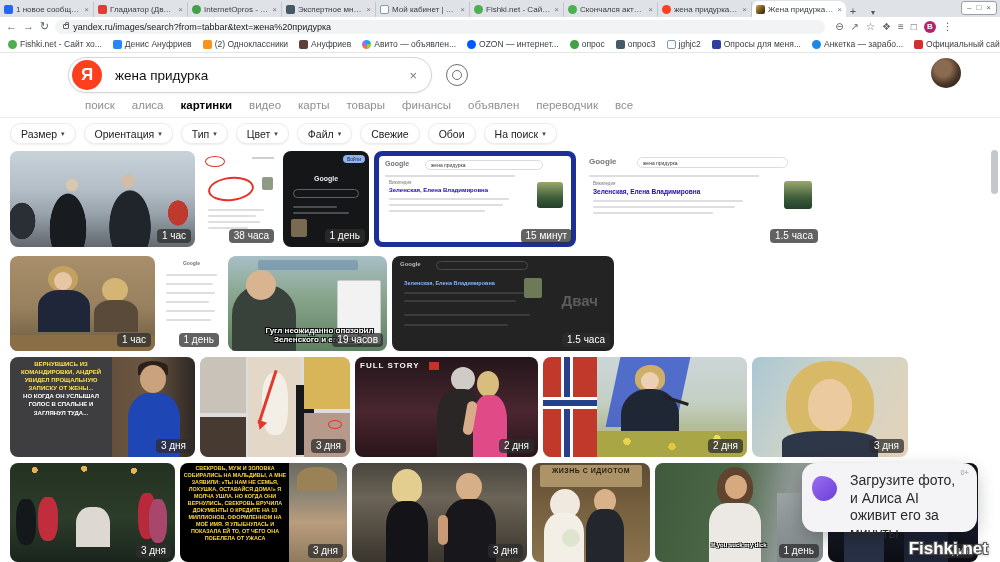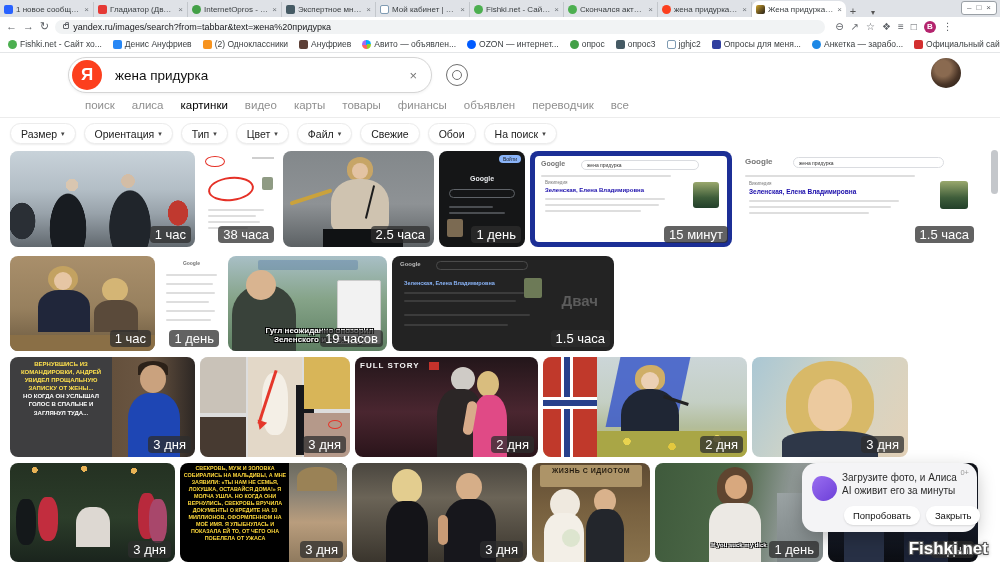--- a/index.html
+++ b/index.html
@@ -43,34 +43,34 @@
   .ylogo{position:absolute;left:72px;top:60px;width:30px;height:30px;border-radius:50%;background:#fc3f1d;color:#fff;font-weight:bold;font-size:17px;display:flex;align-items:center;justify-content:center;z-index:3}
   .searchpill{position:absolute;left:68px;top:57px;width:364px;height:36px;border:1px solid #d5d5d5;border-radius:20px;background:#fff;box-shadow:0 1px 3px rgba(0,0,0,.06);display:flex;align-items:center;z-index:2}
   .query{position:absolute;left:46px;font-size:13.5px;color:#111}
   .clear-x{position:absolute;right:14px;font-size:13px;color:#777}
   .camring{position:absolute;left:446px;top:64px;width:22px;height:22px;border:1.6px solid #6f6f6f;border-radius:50%;z-index:2}
   .camring:before{content:"";position:absolute;left:5px;top:5px;width:8px;height:8px;border:1.6px solid #6f6f6f;border-radius:50%}
   .pavatar{position:absolute;left:931px;top:58px;width:30px;height:30px;border-radius:50%;background:radial-gradient(circle at 40% 35%,#8a6a50 0 30%,#4a3527 60%,#201812 100%)}
 
   .ynav{position:absolute;left:85px;top:99px;display:flex;gap:17px;font-size:11.5px;color:#8f8f8f}
   .ynav span{white-space:nowrap}
-  .ynav .on{color:#000;font-weight:normal}
+  .ynav .on{color:#000;font-weight:bold}
   .hdr-divider{position:absolute;left:0;top:117px;width:1000px;height:1px;background:#ececec}
 
   .filters{position:absolute;left:10px;top:123px;display:flex;gap:8px}
   .chip{height:21px;border:1px solid #ececec;border-radius:11px;background:#fff;box-shadow:0 1px 2px rgba(0,0,0,.07);display:flex;align-items:center;gap:4px;padding:0 10px;font-size:10.5px;color:#222;white-space:nowrap}
   .chip .chev{font-size:7px;color:#444}
 
   
   .row{position:absolute;left:10px;width:968px;display:flex;gap:5px}
   .tile{position:relative;height:100%;border-radius:8px;overflow:hidden;background:#eee;flex:0 0 auto}
   .art{position:absolute;inset:0}
   .art i{position:absolute;display:block;font-style:normal}
   .tx{position:absolute;display:block;white-space:nowrap}
-  .badge{position:absolute;right:4px;bottom:4px;background:rgba(45,45,45,.75);color:#fff;font-size:13px;line-height:1;padding:2px 5px;border-radius:4px;white-space:nowrap;z-index:5}
+  .badge{position:absolute;right:4px;bottom:4px;background:rgba(45,45,45,.75);color:#fff;font-size:10px;line-height:1;padding:2px 5px;border-radius:4px;white-space:nowrap;z-index:5}
   .meme{position:absolute;font-weight:bold;text-align:center;white-space:normal}
   .outline{text-shadow:-1px -1px 0 #000,1px -1px 0 #000,-1px 1px 0 #000,1px 1px 0 #000}
 
   .a-couple{background:radial-gradient(9px 9px at 62px 34px,#d9c6b0 68%,transparent 70%),radial-gradient(30px 58px at 58px 78px,#181c21 60%,transparent 62%),radial-gradient(10px 10px at 118px 30px,#d3bda6 68%,transparent 70%),radial-gradient(34px 60px at 120px 76px,#20252b 60%,transparent 62%),radial-gradient(16px 20px at 168px 62px,#c0392f 62%,transparent 64%),radial-gradient(22px 30px at 12px 70px,#2a2f35 60%,transparent 62%),linear-gradient(180deg,#c8d2d9 0%,#b3bec6 40%,#98a2aa 65%,#62696f 100%)}
   .white{background:#fff}
   .a-podium{background:linear-gradient(180deg,#83888b 0%,#8e9295 55%,#5c6164 100%)}
   .a-darkphone{background:#151617}
   .a-bluegoogle{background:#1c2f96}
   .inner{position:absolute;inset:5px;background:#fff;border-radius:4px}
   .a-assembly{background:linear-gradient(180deg,#a98f6b 0%,#97805e 55%,#6b5940 100%)}
@@ -89,21 +89,21 @@
   .a-roadgirl{background:linear-gradient(100deg,#3f5a3c 0%,#4c6847 45%,#8e9794 75%,#a7adac 100%)}
   .a-suits{background:linear-gradient(180deg,#0e1118 0%,#1a2030 55%,#0b0d12 100%)}
   .ln{background:#dedede;height:2px;border-radius:1px}
   .lnd{background:#3c3c3c;height:2px;border-radius:1px}
 
   .scrollthumb{position:absolute;right:2px;top:150px;width:7px;height:44px;background:#c4c7cb;border-radius:4px;z-index:40}
 
   
   .alice{position:absolute;left:802px;top:463px;width:175px;height:69px;background:#f4f4f6;border-radius:14px;box-shadow:0 6px 18px rgba(0,0,0,.25);z-index:50}
   .alice-ic{position:absolute;left:10px;top:13px;width:25px;height:25px;background:linear-gradient(140deg,#9a6ef0 0%,#6c3fd8 100%);border-radius:38% 62% 55% 45%/45% 50% 50% 55%}
-  .alice-msg{position:absolute;left:40px;top:9px;width:116px;font-size:10px;line-height:1.25;color:#2b2b2b}
+  .alice-msg{position:absolute;left:48px;top:9px;width:116px;font-size:14px;line-height:1.25;color:#2b2b2b}
   .alice-age{position:absolute;right:8px;top:5px;font-size:7.5px;color:#9a9a9a}
   .alice-btns{position:absolute;left:42px;bottom:7px;display:flex;gap:6px}
   .alice-btn{background:#fff;border-radius:9px;padding:4px 9px;font-size:9.5px;color:#111;box-shadow:0 1px 2px rgba(0,0,0,.12);white-space:nowrap}
 
   .watermark{position:absolute;right:12px;bottom:3px;font-size:17px;font-weight:bold;color:#fff;z-index:60;text-shadow:-1px -1px 0 #555,1px -1px 0 #555,-1px 1px 0 #555,1px 1px 0 #555,0 0 4px #333}
 </style>
 </head>
 <body>
 
 <div id="app">
@@ -300,31 +300,20 @@
         <i style="left:5px;top:5px;width:20px;height:11px;border:1.5px solid #e53127;border-radius:50%"></i>
         <i style="right:4px;top:6px;width:22px;height:2px;background:#cfcfcf"></i>
         <i style="left:8px;top:26px;width:46px;height:24px;border:2px solid #e53127;border-radius:50%;transform:rotate(-6deg)"></i>
         <i style="right:5px;top:26px;width:11px;height:13px;background:#8f9b84;border-radius:2px"></i>
         <i class="ln" style="left:8px;top:58px;width:56px"></i>
         <i class="ln" style="left:8px;top:64px;width:48px"></i>
         <i class="ln" style="left:8px;top:70px;width:52px"></i>
         <i class="ln" style="left:8px;top:76px;width:40px"></i>
       </div>
       <span class="badge">38 часа</span>
-    </div>
-    <div class="tile a-podium" style="width:151px">
-      <div class="art">
-        <i style="left:6px;top:44px;width:44px;height:4px;background:#caa23c;border-radius:2px;transform:rotate(-18deg)"></i>
-        <i style="left:64px;top:6px;width:26px;height:24px;background:#c7a566;border-radius:50% 50% 40% 40%"></i>
-        <i style="left:69px;top:12px;width:16px;height:16px;background:#e3c3a3;border-radius:50%"></i>
-        <i style="left:48px;top:28px;width:58px;height:52px;background:#cfc3b0;border-radius:45% 45% 8px 8px"></i>
-        <i style="left:86px;top:34px;width:2px;height:34px;background:#1c1c1c;transform:rotate(14deg)"></i>
-        <i style="left:40px;bottom:0;width:80px;height:18px;background:#101214"></i>
-      </div>
-      <span class="badge">2.5 часа</span>
     </div>
     <div class="tile a-darkphone" style="width:86px">
       <div class="art">
         <span class="tx" style="left:0;right:0;top:24px;text-align:center;color:#e8eaed;font-size:7px;font-weight:bold">Google</span>
         <span class="tx" style="right:4px;top:4px;background:#8ab4f8;color:#202124;font-size:5px;padding:1px 4px;border-radius:6px">Войти</span>
         <i style="left:10px;top:38px;right:10px;height:9px;border:1px solid #5f6368;border-radius:5px"></i>
         <i class="lnd" style="left:10px;top:55px;width:44px;background:#4a4d51"></i>
         <i class="lnd" style="left:10px;top:61px;width:56px;background:#4a4d51"></i>
         <i style="left:8px;bottom:10px;width:16px;height:18px;background:#7b6a52;border-radius:2px"></i>
       </div>
@@ -542,21 +531,17 @@
       <span class="badge">3 дня</span>
     </div>
   </div>
 
   <div class="scrollthumb"></div>
 
   <div class="alice">
     <div class="alice-ic"></div>
     <div class="alice-msg">Загрузите фото, и Алиса AI оживит его за минуты</div>
     <div class="alice-age">0+</div>
-    <div class="alice-btns">
-      <span class="alice-btn">Попробовать</span>
-      <span class="alice-btn">Закрыть</span>
-    </div>
   </div>
 
   <div class="watermark">Fishki.net</div>
 
 </div>
 
 </body></html>

